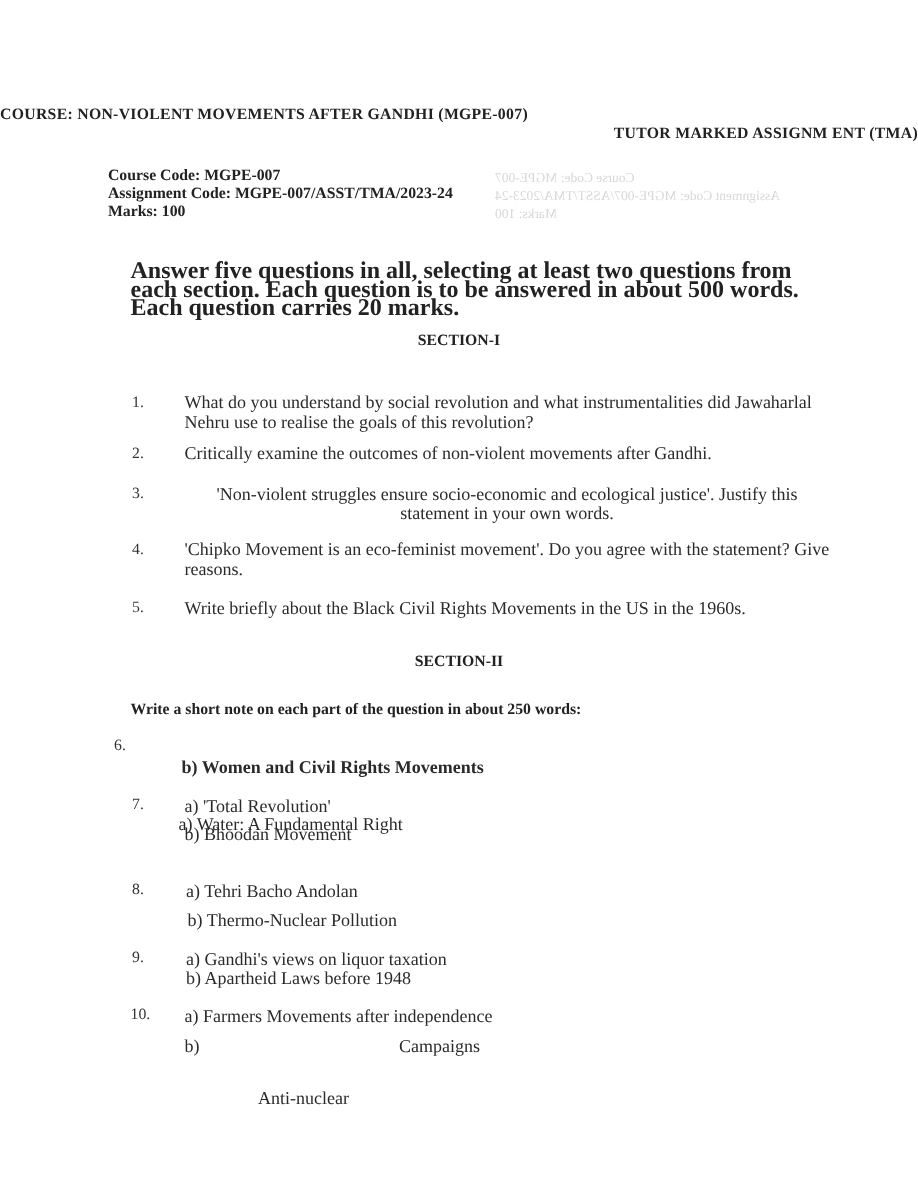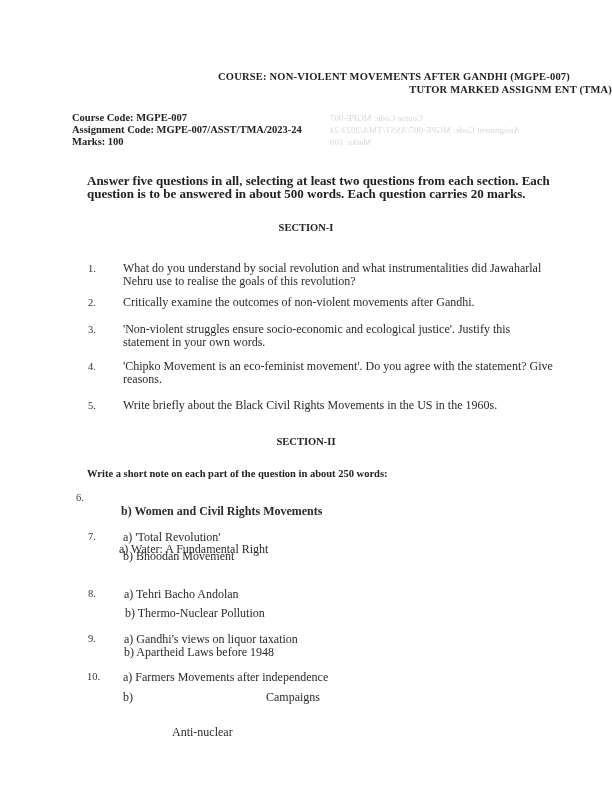--- a/index.html
+++ b/index.html
@@ -1,31 +1,31 @@
 <!DOCTYPE html>
 <html><head>
   <meta charset="utf-8">
   <style>
     html, body { margin: 0; padding: 0; background: #ffffff; }
     body { width: 612px; height: 792px; position: relative; overflow: hidden;
       font-family: "Liberation Serif", "DejaVu Serif", serif; color: #1a1a1a; }
     .abs { position: absolute; white-space: nowrap; }
     .title { font-weight: bold; font-size: 10.5px; letter-spacing: 0.2px; color: #222; }
     .meta { font-weight: bold; font-size: 10.5px; color: #222; line-height: 12.5px; }
-    .instr { font-weight: bold; font-size: 13px; color: #222; line-height: 12.5px; white-space: normal; }
+    .instr { font-weight: bold; font-size: 16px; color: #222; line-height: 12.5px; white-space: normal; }
     .section { font-weight: bold; font-size: 10.5px; color: #222; }
     .q { font-size: 12px; color: #2a2a2a; line-height: 13px; }
     .qnum { font-size: 10.5px; color: #333; }
     .qtext { white-space: normal; }
     .ghost { color: #d8d8d8; font-size: 9px; line-height: 12px; text-align: right; transform: scaleX(-1); filter: blur(0.4px); }
   </style>
 </head>
 <body>
 
-<div class="abs title" style="left:0; width:570px; text-align:right; top:71px;">COURSE: NON-VIOLENT  MOVEMENTS  AFTER GANDHI (MGPE-007)</div>
+<div class="abs title" style="left:0; width:570px; text-align:left; top:71px;">COURSE: NON-VIOLENT  MOVEMENTS  AFTER GANDHI (MGPE-007)</div>
 <div class="abs title" style="left:0; width:612px; text-align:right; top:84px;">TUTOR MARKED  ASSIGNM ENT (TMA)</div>
 
 <div class="abs meta" style="left:72px; top:112px;">Course Code: MGPE-007</div>
 <div class="abs meta" style="left:72px; top:124px;">Assignment Code: MGPE-007/ASST/TMA/2023-24</div>
 <div class="abs meta" style="left:72px; top:136px;">Marks: 100</div>
 
 <div class="abs ghost" style="left:330px; top:112px; width:225px;">
   <div>Course Code: MGPE-007</div>
   <div>Assignment Code: MGPE-007/ASST/TMA/2023-24</div>
   <div>Marks: 100</div>
@@ -35,21 +35,21 @@
 
 <div class="abs section" style="left:0; width:612px; text-align:center; top:222px;">SECTION-I</div>
 
 <div class="abs qnum" style="left:88px; top:263px;">1.</div>
 <div class="abs q qtext" style="left:123px; top:262px; width:430px;">What do you understand by social revolution and what instrumentalities did Jawaharlal Nehru use to realise the goals of this revolution?</div>
 
 <div class="abs qnum" style="left:88px; top:297px;">2.</div>
 <div class="abs q qtext" style="left:123px; top:296px; width:430px;">Critically examine the outcomes of non-violent movements after Gandhi.</div>
 
 <div class="abs qnum" style="left:88px; top:324px;">3.</div>
-<div class="abs q qtext" style="left:123px; top:323px; width:430px;">'Non-violent  struggles ensure socio-economic and ecological justice'. Justify this statement in your own words.</div>
+<div class="abs q qtext" style="left:123px; top:323px; width:430px;text-align:center;">'Non-violent  struggles ensure socio-economic and ecological justice'. Justify this statement in your own words.</div>
 
 <div class="abs qnum" style="left:88px; top:361px;">4.</div>
 <div class="abs q qtext" style="left:123px; top:360px; width:430px;">'Chipko Movement is an eco-feminist movement'.  Do you agree with the statement? Give reasons.</div>
 
 <div class="abs qnum" style="left:88px; top:400px;">5.</div>
 <div class="abs q qtext" style="left:123px; top:399px; width:430px;">Write briefly about the Black Civil Rights Movements in the US in the 1960s.</div>
 
 <div class="abs section" style="left:0; width:612px; text-align:center; top:436px;">SECTION-II</div>
 <div class="abs meta" style="left:87px; top:468px;">Write a short note on each part of the question in about 250 words:</div>
 

